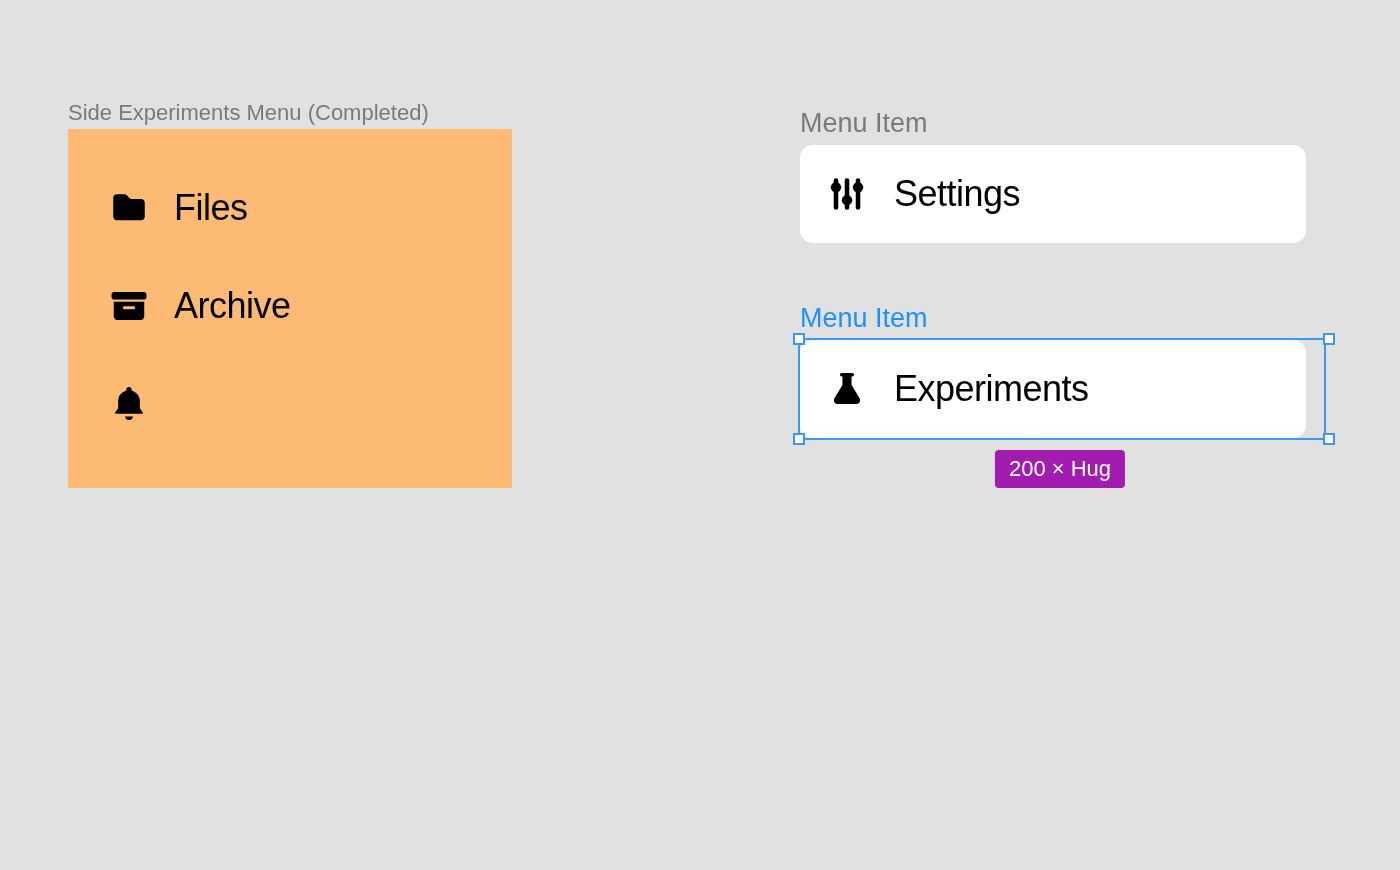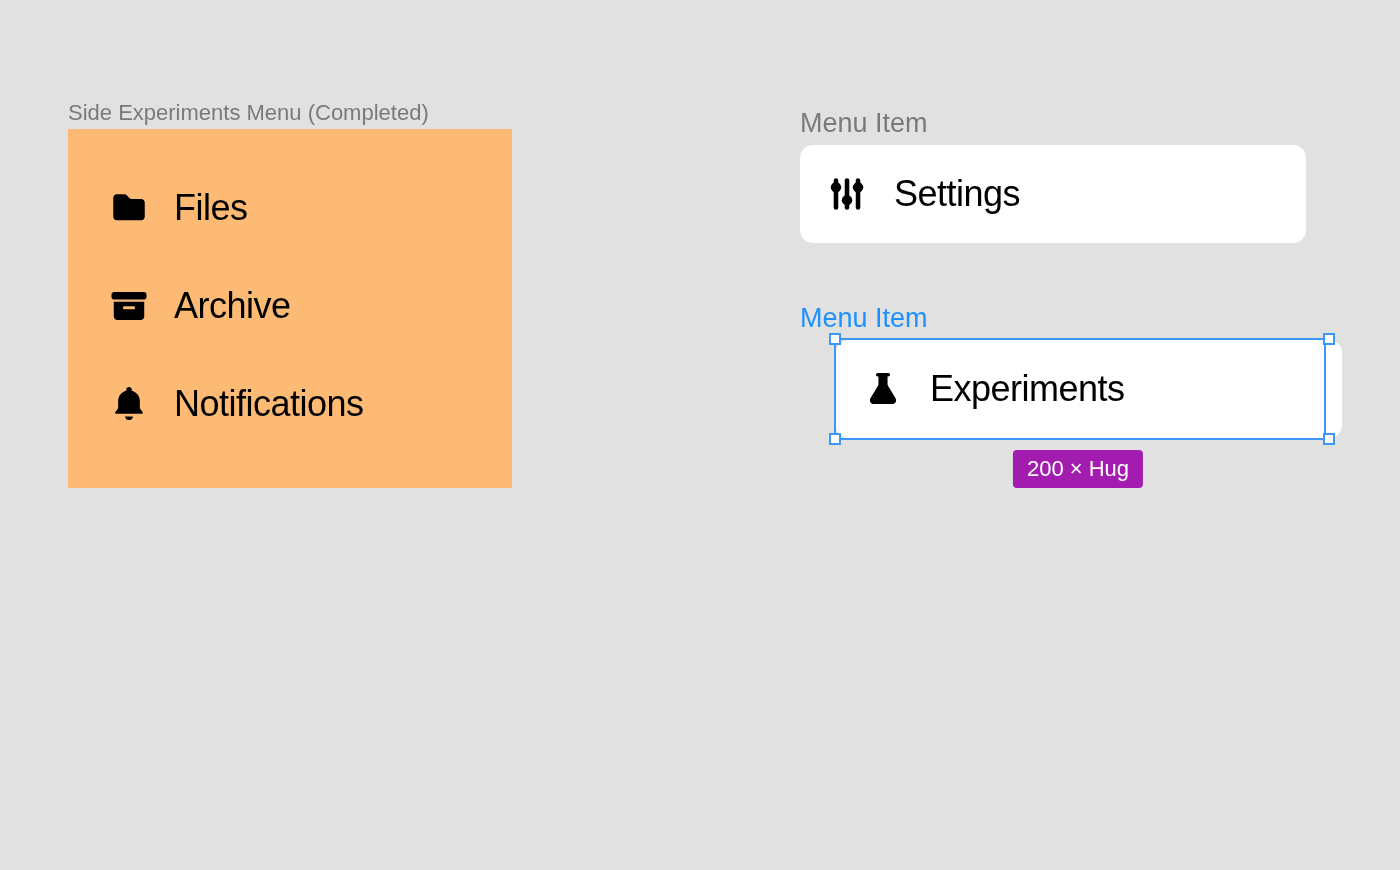--- a/index.html
+++ b/index.html
@@ -93,21 +93,20 @@
       letter-spacing: -0.5px;
     }
 
     .spacer {
       height: 60px;
     }
 
     
     .selection-wrap {
       position: relative;
-      margin-left: 36px;
     }
     .selected-outline {
       position: absolute;
       left: -2px;
       top: -2px;
       right: -6px;
       bottom: -2px;
       border: 2px solid #3d97f7;
       pointer-events: none;
     }
@@ -162,21 +161,20 @@
     <span class="label">Archive</span>
   </div>
 
   <div class="sidenav-item">
     <span class="icon">
       <svg viewBox="0 0 24 24" width="42" height="42" fill="#000">
         <path d="M12 2.3c-.9 0-1.6.72-1.6 1.6v.58C7.76 5.14 5.8 7.5 5.8 10.3v4.1l-1.6 2.1c-.35.45-.03 1.1.54 1.1h14.5c.57 0 .9-.65.54-1.1l-1.58-2.1v-4.1c0-2.8-1.96-5.16-4.6-5.82V3.9c0-.88-.72-1.6-1.6-1.6z"></path>
         <path d="M9.7 19.1c.2 1.2 1.22 2.1 2.3 2.1s2.1-.9 2.3-2.1H9.7z"></path>
       </svg>
     </span>
-    <span class="label">Notifications</span>
   </div>
 
 </div>
 
 <div class="right-col">
 
   <div class="menu-item-label">Menu Item</div>
   <div class="menu-card">
     <span class="icon">
       <svg viewBox="0 0 24 24" width="42" height="42" fill="#000">

